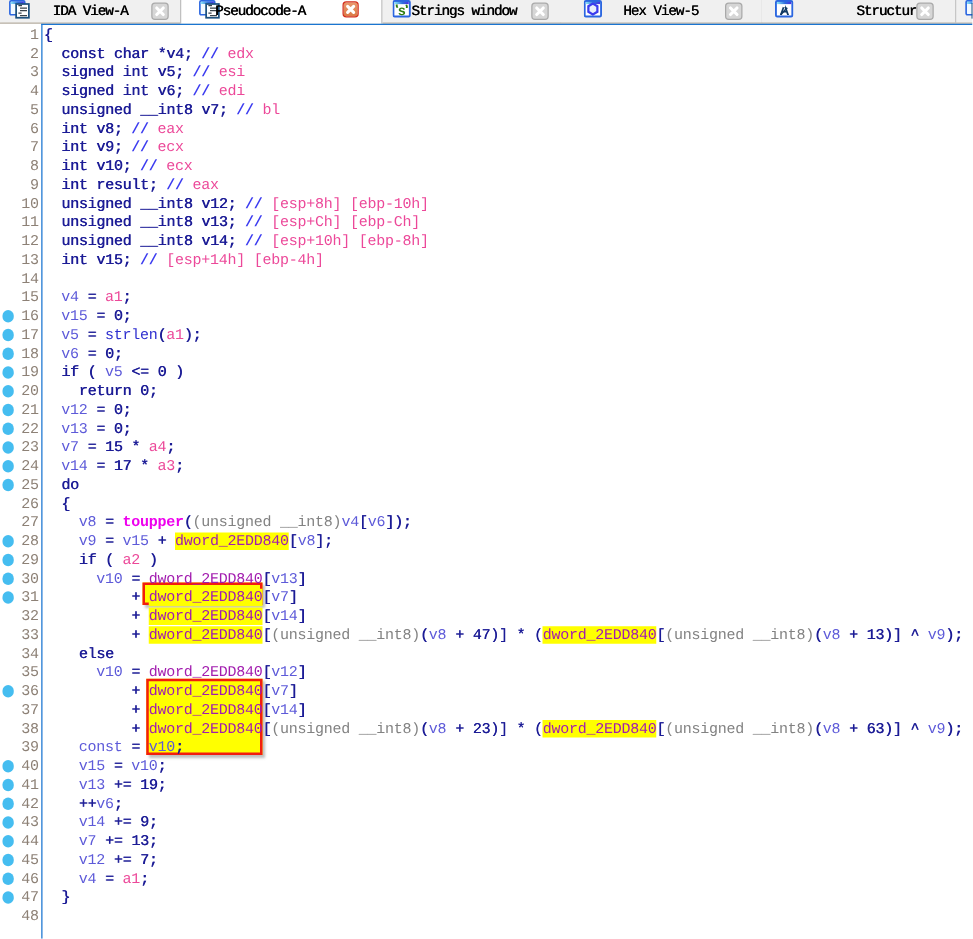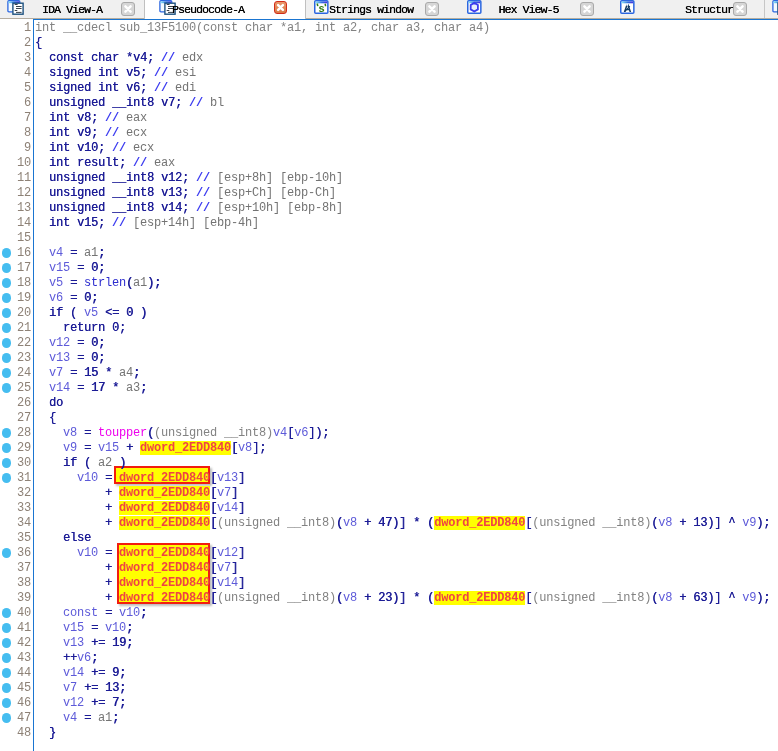--- a/index.html
+++ b/index.html
@@ -14,25 +14,25 @@
 .cbtn {position:absolute;top:1.5px;width:12px;height:12px;border-radius:3px;z-index:5}
 .cbtn svg {display:block}
 .vsep {position:absolute;left:33px;top:19px;width:1.3px;height:732px;background:#1a75d1}
 pre {position:absolute;font:400 12px/15px "Liberation Mono",monospace;letter-spacing:-0.2px;
   color:#1c1c96;white-space:pre;text-shadow:0.35px 0 0 currentColor}
 #nums {left:0;top:21px;width:31px;text-align:right;color:#8d8176;text-shadow:none}
 #code {left:35px;top:21px;z-index:2}
 i {font-style:normal}
 .g {color:#828282;text-shadow:none}
 .v {color:#5d5ad9;text-shadow:none}
-.a {color:#737373;text-shadow:none}
+.a {color:#ec4899;text-shadow:none}
 .cm {color:#3b3bf0;font-weight:700;text-shadow:none}
 .fn {color:#2d2dcf;font-weight:400;text-shadow:none}
-.im {color:#ee00ee;font-weight:400;text-shadow:none}
-.d {color:#ef4444;font-weight:700;text-shadow:none}
+.im {color:#ee00ee;font-weight:700;text-shadow:none}
+.d {color:#a21caf;font-weight:400;text-shadow:none}
 .hl {background:#ffff00}
 .dot {position:absolute;left:1.7px;width:9.5px;height:9.5px;border-radius:50%;background:#45bdf0}
 .selbox {position:absolute;background:#ffff00;border:2px solid #f21d0f;z-index:1;
   box-shadow:2px 2px 2px rgba(110,110,110,0.45)}
 </style></head><body>
 
 <div class="tabbar">
   <div class="tab" style="left:1px;width:142.5px"></div>
   <div class="tab active" style="left:143.5px;width:160.5px"></div>
   <div class="tab" style="left:304px;width:143.5px"></div>
@@ -180,21 +180,21 @@
 39
 40
 41
 42
 43
 44
 45
 46
 47
 48</pre>
-<pre id="code"><i class="g">int __cdecl sub_13F5100(const char *a1, int a2, char a3, char a4)</i>
+<pre id="code">
 {
   const char *v4; <i class="cm">//</i> <i class="a">edx</i>
   signed int v5; <i class="cm">//</i> <i class="a">esi</i>
   signed int v6; <i class="cm">//</i> <i class="a">edi</i>
   unsigned __int8 v7; <i class="cm">//</i> <i class="a">bl</i>
   int v8; <i class="cm">//</i> <i class="a">eax</i>
   int v9; <i class="cm">//</i> <i class="a">ecx</i>
   int v10; <i class="cm">//</i> <i class="a">ecx</i>
   int result; <i class="cm">//</i> <i class="a">eax</i>
   unsigned __int8 v12; <i class="cm">//</i> <i class="a">[esp+8h] [ebp-10h]</i>

